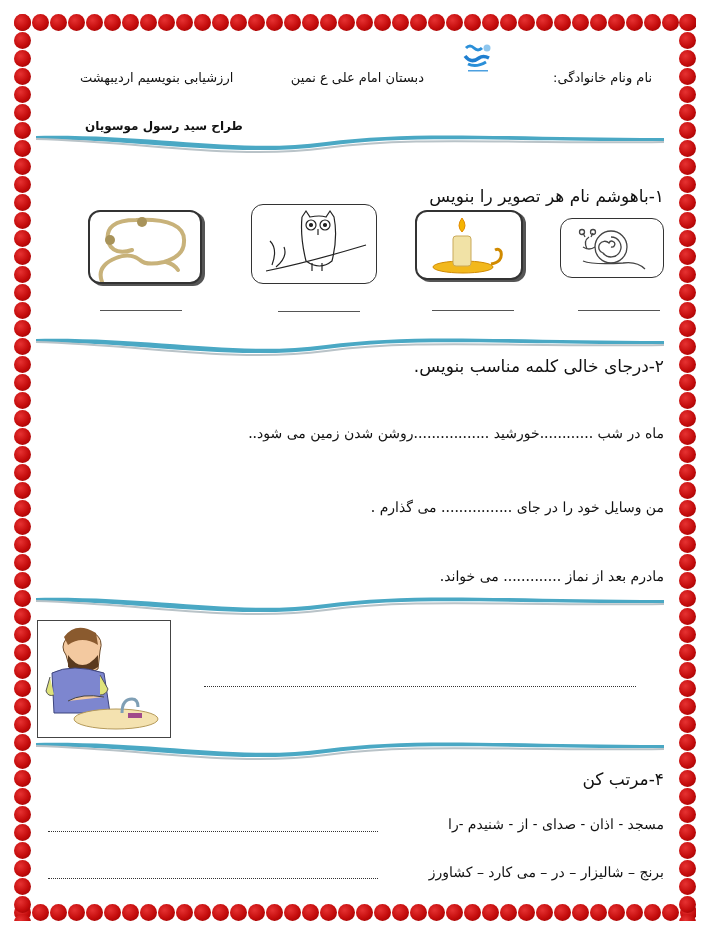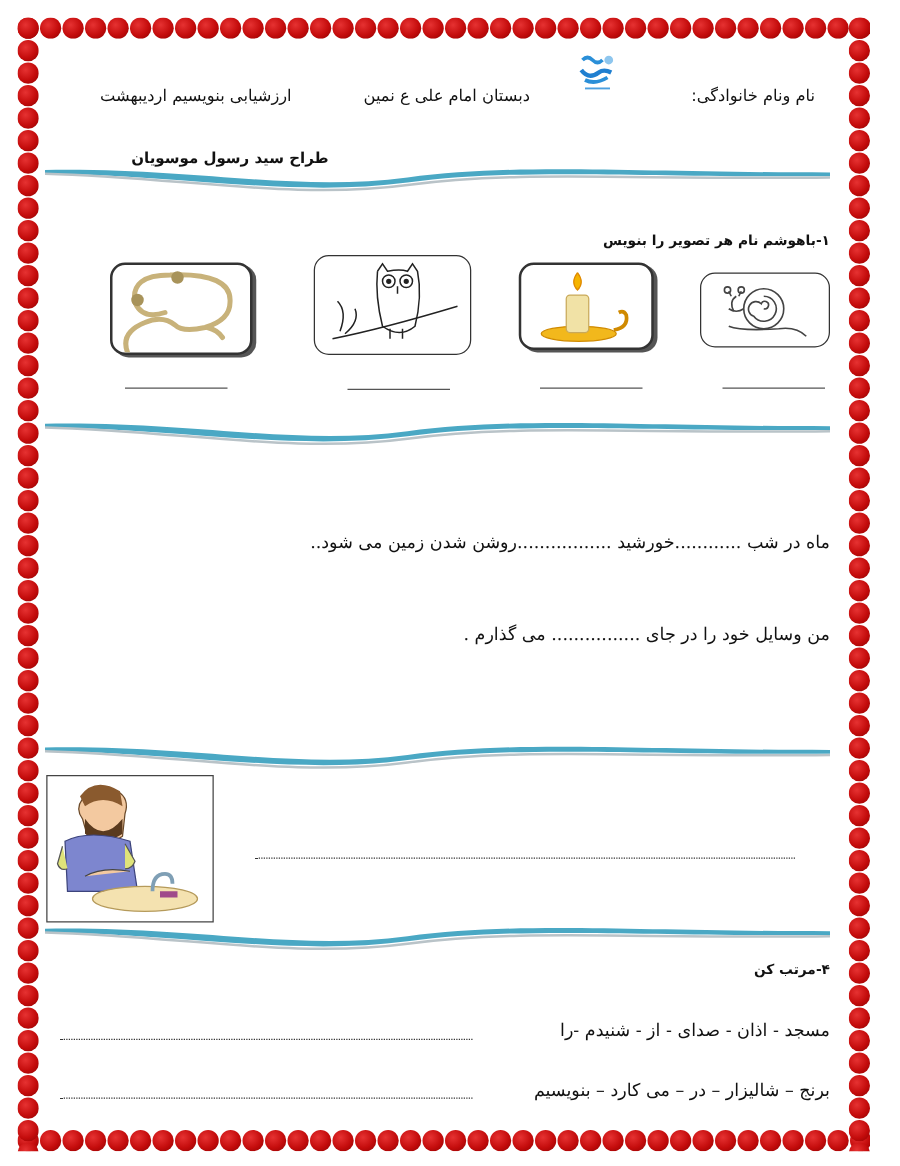--- a/index.html
+++ b/index.html
@@ -17,26 +17,26 @@
   .bead-left { left:14px; top:14px; width:17px; height:907px; overflow:hidden; flex-direction:column; gap:1px; }
   .bead-right { left:679px; top:14px; width:17px; height:907px; overflow:hidden; flex-direction:column; gap:1px; }
 
   .rtl { direction:rtl; unicode-bidi:embed; }
   .abs { position:absolute; white-space:nowrap; }
 
   
   .hdr { font-size:13px; font-weight:normal; top:60px;margin-top:10px; }
   .logo { position:absolute; left:460px; top:40px; width:36px; height:36px; }
 
-  .designer { left:85px; top:119px; font-size:12px; font-weight:bold;margin-left:20px; }
+  .designer { left:85px; top:119px; font-size:12px; font-weight:bold; }
 
   
   .wave { position:absolute; left:36px; width:628px; height:28px; }
 
-  .q-title { font-size:11px; font-weight:bold; }
+  .q-title { font-size:17px; font-weight:normal; }
 
   
   .pic-box { position:absolute; border:2px solid #333; border-radius:12px; background:#fff; overflow:hidden; }
   .pic-box.shadow { box-shadow: 3px 2px 0 #555; }
   .answer-line { position:absolute; height:1px; background:#555; }
 
   .sentence { font-family:"DejaVu Serif", serif; font-size:14px; }
 
   .man-box { position:absolute; left:37px; top:620px; width:132px; height:116px;
              border:1px solid #444; background:#fff; overflow:hidden; }
@@ -318,37 +318,39 @@
           <circle cx="52" cy="10" r="5"></circle>
         </g>
     </svg>
   </div>
 
   <div class="answer-line" style="left:578px; top:310px; width:82px;"></div>
   <div class="answer-line" style="left:432px; top:310px; width:82px;"></div>
   <div class="answer-line" style="left:278px; top:311px; width:82px;"></div>
   <div class="answer-line" style="left:100px; top:310px; width:82px;"></div>
 
+  <div class="abs q-title rtl" style="right:56px; top:356px;">۲-درجای خالی کلمه مناسب بنویس.</div>
   <div class="abs sentence rtl" style="right:56px; top:499px;">من وسایل خود را در جای ................ می گذارم .</div>
   <div class="abs sentence rtl" style="right:56px; top:425px;">ماه در شب ............خورشید .................روشن شدن زمین می شود..</div>
+  <div class="abs sentence rtl" style="right:56px; top:568px;">مادرم بعد از نماز ............. می خواند.</div>
 
   <div class="man-box">
     <svg width="132" height="116" viewBox="0 0 132 116">
       <path d="M28 18 q10 -14 28 -6 q10 6 6 18 l-2 18 q-14 10 -28 0 l-4 -14 q-6 -8 0 -16" fill="#f3c9a0" stroke="#6b4a2a"></path>
       <path d="M26 16 q12 -16 32 -4 l2 12 q-16 -10 -30 0 Z" fill="#8a5a2e"></path>
       <path d="M30 34 q14 20 30 0 l0 12 q-14 10 -30 0 Z" fill="#5a3a1e"></path>
       <path d="M14 52 q20 -10 52 0 l6 40 l-56 0 Z" fill="#7d86cf" stroke="#3d447c"></path>
       <path d="M12 56 l-4 14 q2 6 8 4" fill="#dfe37a" stroke="#555"></path>
       <path d="M62 54 l8 14 q-2 6 -8 6" fill="#dfe37a" stroke="#555"></path>
       <path d="M30 80 q14 -8 36 -4" stroke="#444" fill="#f3c9a0"></path>
       <ellipse cx="78" cy="98" rx="42" ry="10" fill="#f4e2b0" stroke="#b59a5a"></ellipse>
       <path d="M84 92 q0 -14 10 -14 q6 0 6 8" fill="none" stroke="#7f9fb5" stroke-width="3"></path>
       <rect x="90" y="92" width="14" height="5" fill="#a04a8a"></rect>
     </svg>
   </div>
   <div class="dotline" style="left:204px; top:686px; width:432px;"></div>
 
   <div class="abs q-title rtl" style="right:56px; top:769px;">۴-مرتب کن</div>
   <div class="abs sentence rtl" style="right:56px; top:816px;text-align:center;">مسجد - اذان  -  صدای -  از - شنیدم -را</div>
   <div class="dotline" style="left:48px; top:831px; width:330px;"></div>
-  <div class="abs sentence rtl" style="right:56px; top:864px;">برنج – شالیزار – در – می کارد – بنویسیم</div>
+  <div class="abs sentence rtl" style="right:56px; top:864px;">برنج – شالیزار – در – می کارد – کشاورز</div>
   <div class="dotline" style="left:48px; top:878px; width:330px;"></div>
 </div>
 
 </body></html>

